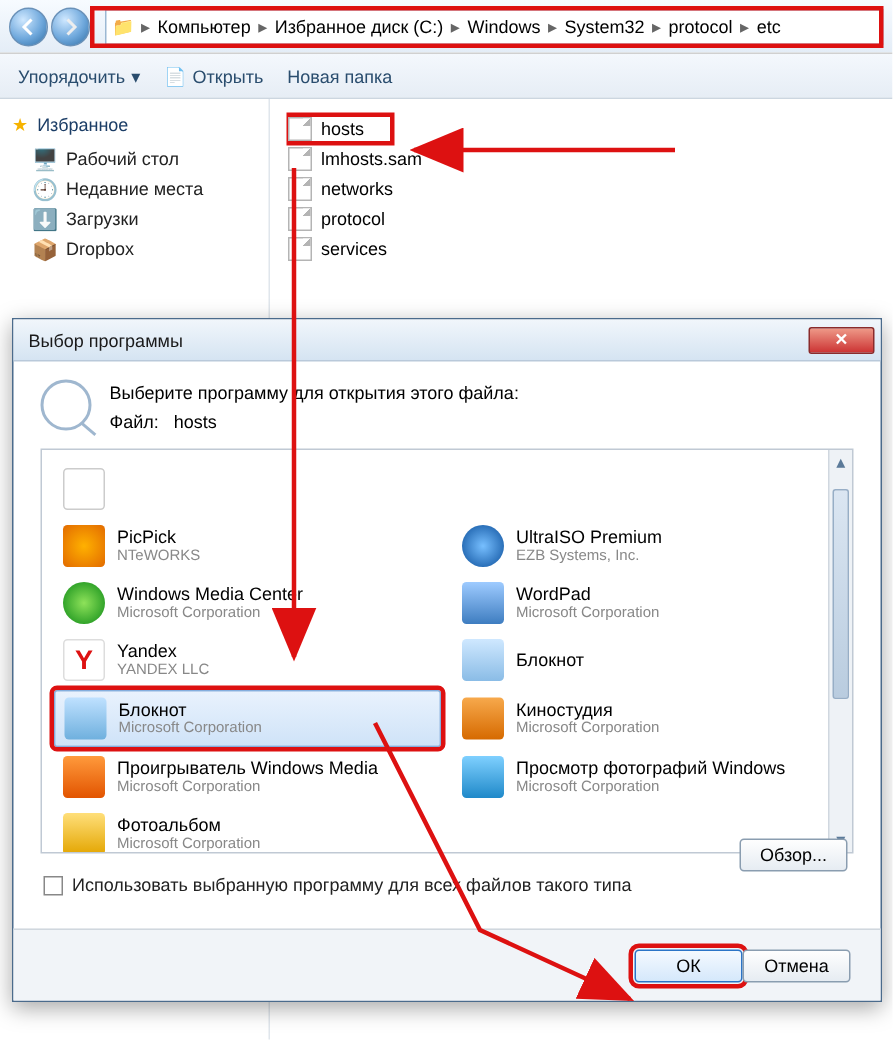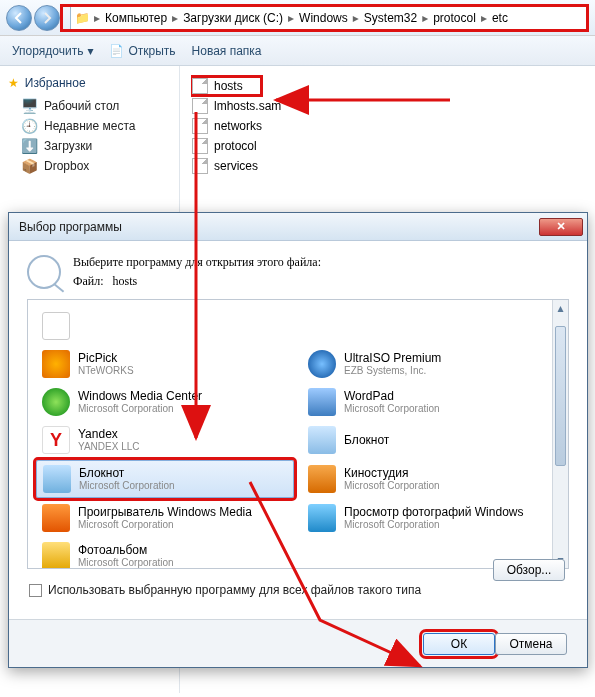--- a/index.html
+++ b/index.html
@@ -79,21 +79,21 @@
     border:1px solid #4b6b8c; background:#fff;
     box-shadow:0 4px 14px rgba(0,0,0,.35);
     display:flex;flex-direction:column;
   }
   .titlebar{
     height:28px;background:linear-gradient(#f1f6fb,#d5e4f2);
     display:flex;align-items:center;justify-content:space-between;
     padding:0 4px 0 10px;color:#1a1a1a;border-bottom:1px solid #b9c9da;
   }
   .closebtn{width:44px;height:18px;background:linear-gradient(#e98,#c33);border:1px solid #8a2b2b;border-radius:2px;display:flex;align-items:center;justify-content:center;color:#fff;font-weight:bold;font-size:11px;}
-  .dlg-head{display:flex;gap:12px;align-items:center;padding:12px 18px 8px;font-family:Liberation Serif, serif;}
+  .dlg-head{display:flex;gap:12px;align-items:flex-start;padding:12px 18px 8px;}
   .mag{width:34px;height:34px;border-radius:50%;border:2px solid #9fb7cf;position:relative;}
   .mag::after{content:"";position:absolute;width:12px;height:2px;background:#9fb7cf;bottom:-2px;right:-6px;transform:rotate(40deg);}
   .dlg-head .txt{line-height:1.6;}
   .programs{
     margin:0 18px; border:1px solid #c0c9d4; height:270px;
     background:#fff; overflow:hidden; position:relative;
   }
   .prog-grid{display:grid;grid-template-columns:1fr 1fr;gap:2px 8px;padding:8px;}
   .prog{display:flex;align-items:center;gap:8px;padding:4px 6px;border-radius:2px;}
   .prog.sel{background:linear-gradient(#e9f2fd,#cfe3f8);border:1px solid #84aedd;}
@@ -145,21 +145,21 @@
     <div class="nav-btn forward">
       <svg width="12" height="12" viewBox="0 0 12 12">
           <path d="M4 1 L9 6 L4 11" stroke="#eee" stroke-width="2" fill="none"></path>
         </svg>
     </div>
     <div class="addr">
       <span class="folder-icon">📁</span>
       <span class="sep">▸</span>
       <span class="crumb">Компьютер</span>
       <span class="sep">▸</span>
-      <span class="crumb">Загрузки диск (C:)</span>
+      <span class="crumb">Избранное диск (C:)</span>
       <span class="sep">▸</span>
       <span class="crumb">Windows</span>
       <span class="sep">▸</span>
       <span class="crumb">System32</span>
       <span class="sep">▸</span>
       <span class="crumb">protocol</span>
       <span class="sep">▸</span>
       <span class="crumb">etc</span>
     </div>
     <div class="addr-hilite"></div>

